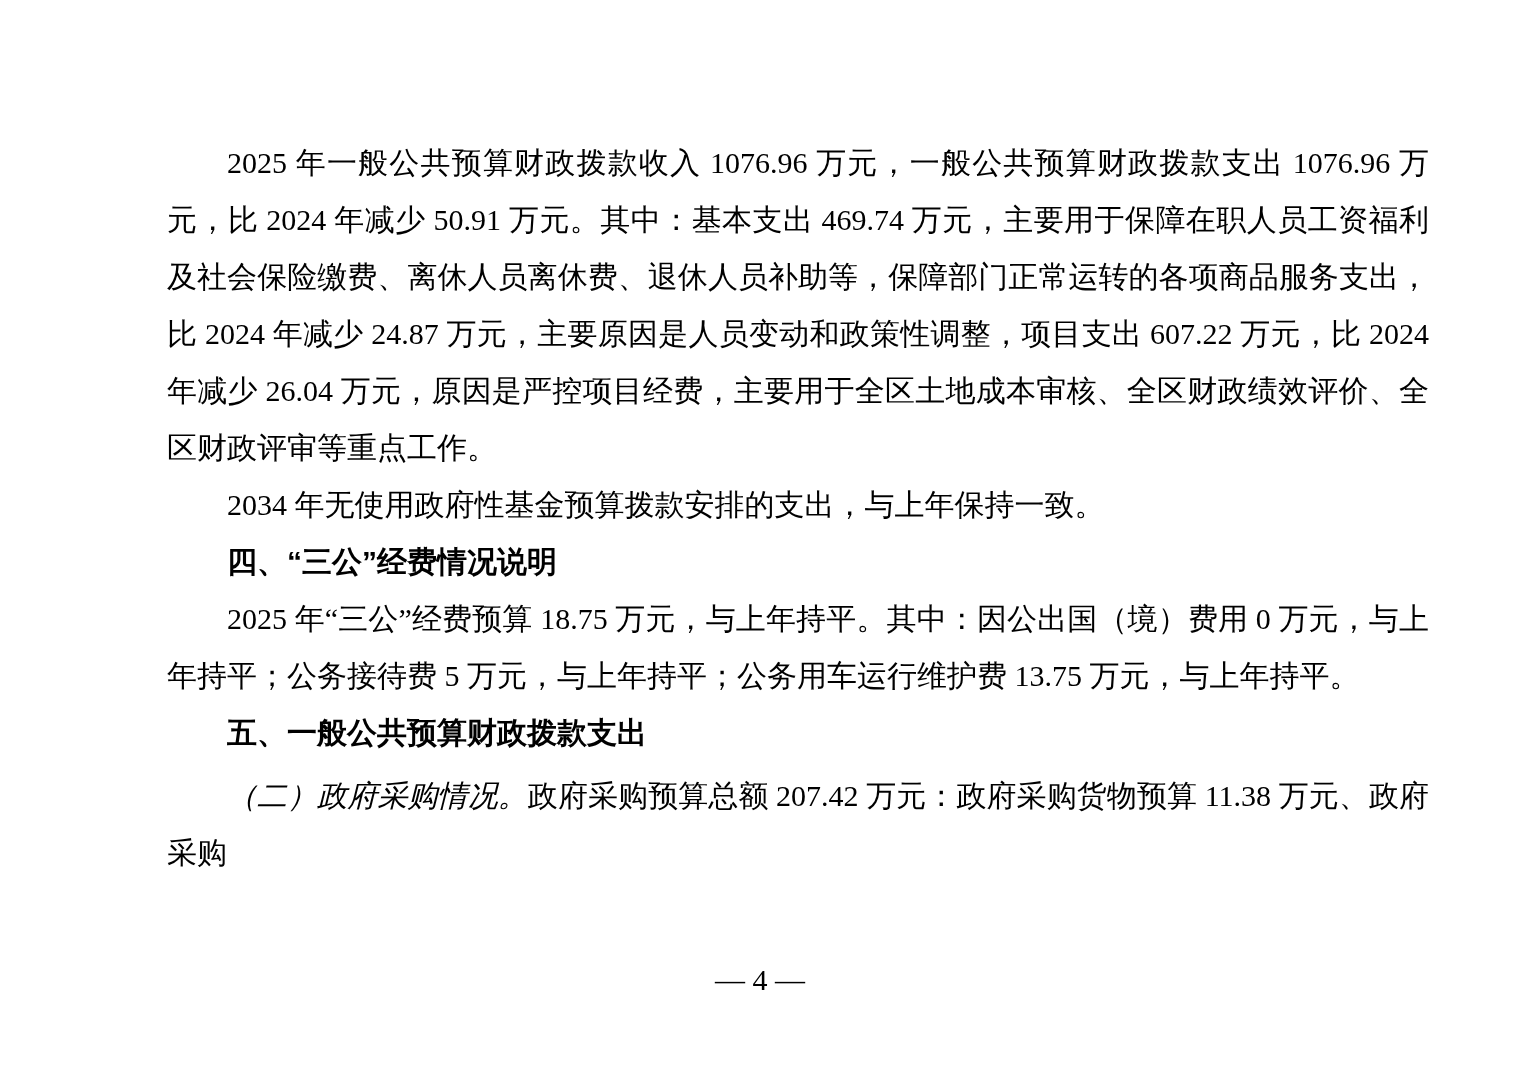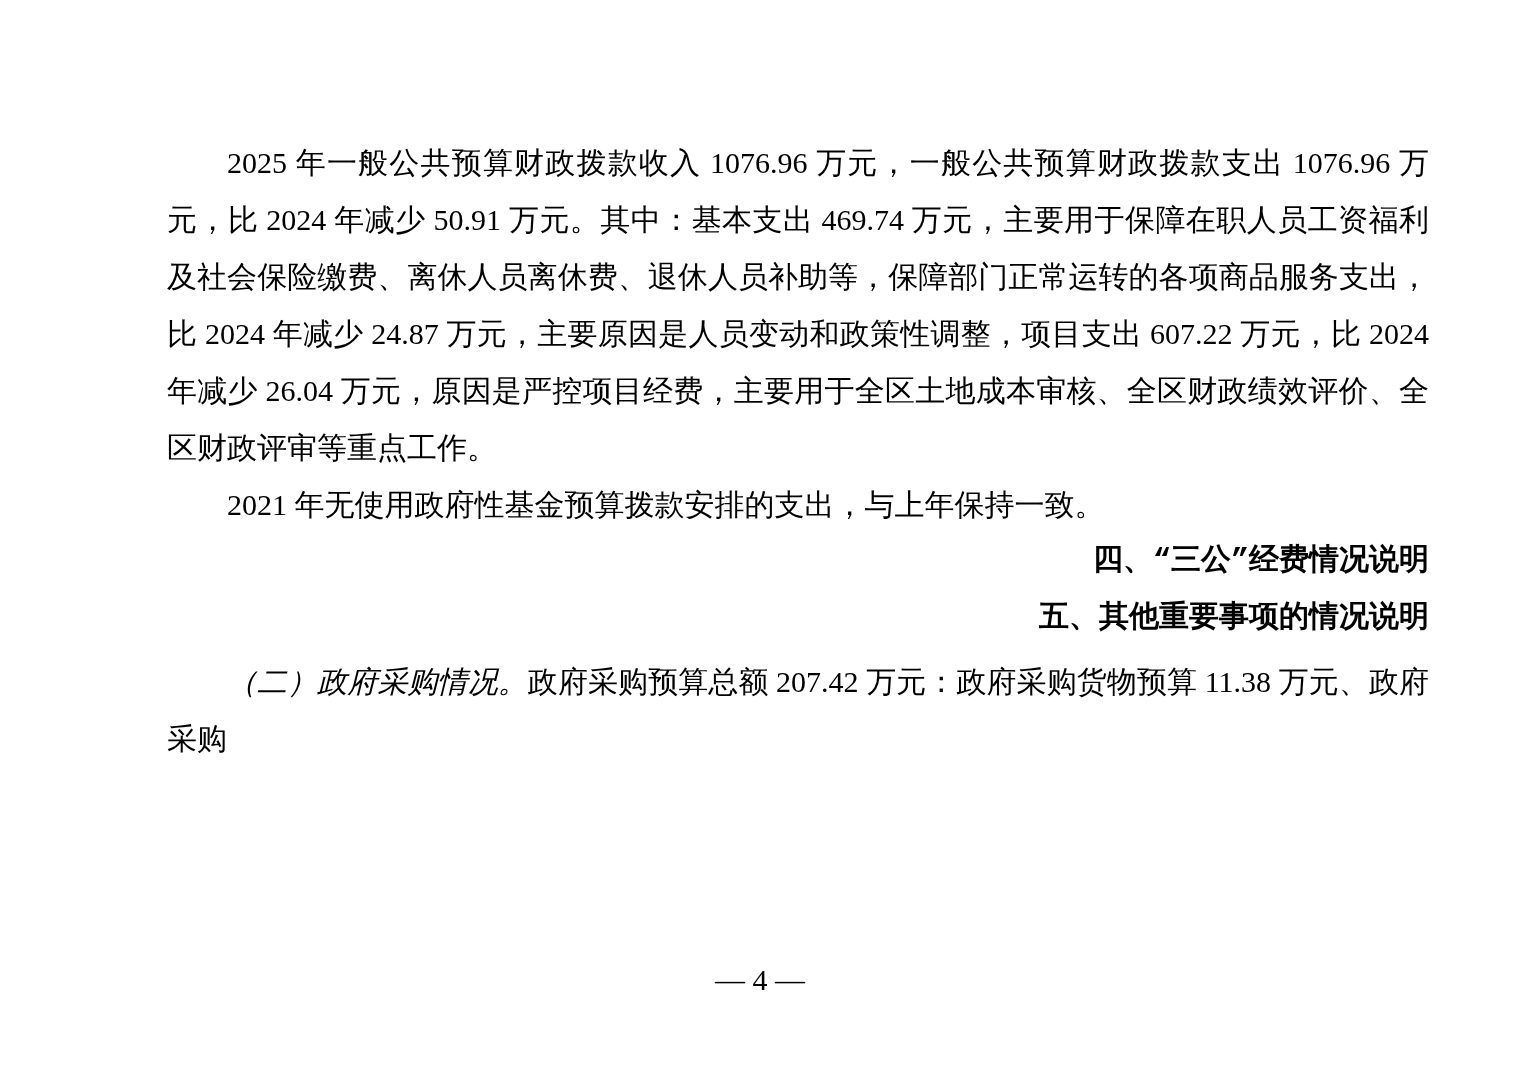--- a/index.html
+++ b/index.html
@@ -29,23 +29,23 @@
       margin: 0;
       font-size: 30px;
       line-height: 57px;
       text-indent: 2em;
     }
     .para {
       text-align: justify;
       font-weight: normal;
     }
     .heading {
-      font-family: Liberation Mono, monospace;
+      font-family: Liberation Sans, sans-serif;
       font-weight: bold;
-      text-align: right;
+      text-align: left;
     }
     
     .kai {
       font-style: italic;
     }
     .gap-before {
       margin-top: 6px;
       font-family: Liberation Serif, serif;
     }
     .footer {
@@ -60,26 +60,27 @@
     }
   </style>
 </head>
 <body>
 
 <div class="page">
   <div class="content">
 
     <p class="para">2025 年一般公共预算财政拨款收入 1076.96 万元，一般公共预算财政拨款支出 1076.96 万元，比 2024 年减少 50.91 万元。其中：基本支出 469.74 万元，主要用于保障在职人员工资福利及社会保险缴费、离休人员离休费、退休人员补助等，保障部门正常运转的各项商品服务支出，比 2024 年减少 24.87 万元，主要原因是人员变动和政策性调整，项目支出 607.22 万元，比 2024 年减少 26.04 万元，原因是严控项目经费，主要用于全区土地成本审核、全区财政绩效评价、全区财政评审等重点工作。</p>
 
-    <p class="para">2021 年无使用政府性基金预算拨款安排的支出，与上年保持一致。</p>
+    <p class="para">2034 年无使用政府性基金预算拨款安排的支出，与上年保持一致。</p>
 
     <h2 class="heading">四、“三公”经费情况说明</h2>
 
+    <p class="para">2025 年“三公”经费预算 18.75 万元，与上年持平。其中：因公出国（境）费用 0 万元，与上年持平；公务接待费 5 万元，与上年持平；公务用车运行维护费 13.75 万元，与上年持平。</p>
 
-    <h2 class="heading">五、其他重要事项的情况说明</h2>
+    <h2 class="heading">五、一般公共预算财政拨款支出</h2>
 
 
     <p class="para gap-before"><span class="kai">（二）政府采购情况。</span><span>政府采购预算总额 207.42 万元：政府采购货物预算 11.38 万元、政府采购</span></p>
 
   </div>
 
   <div class="footer">— 4 —</div>
 </div>
 
 </body></html>

